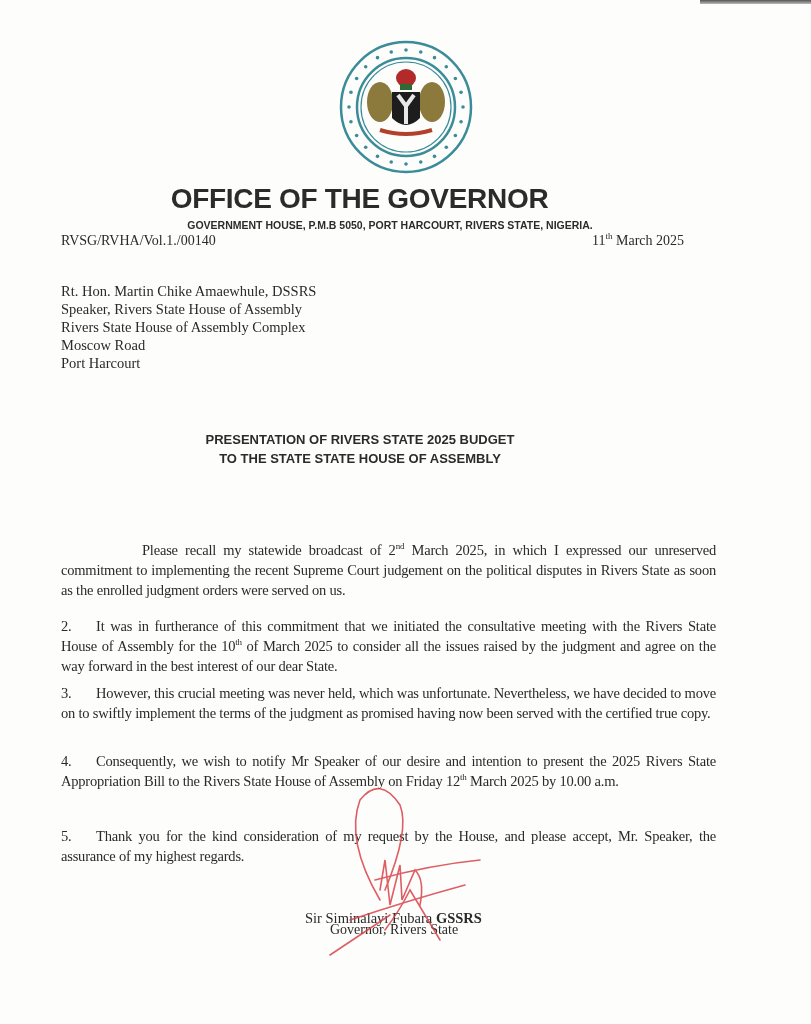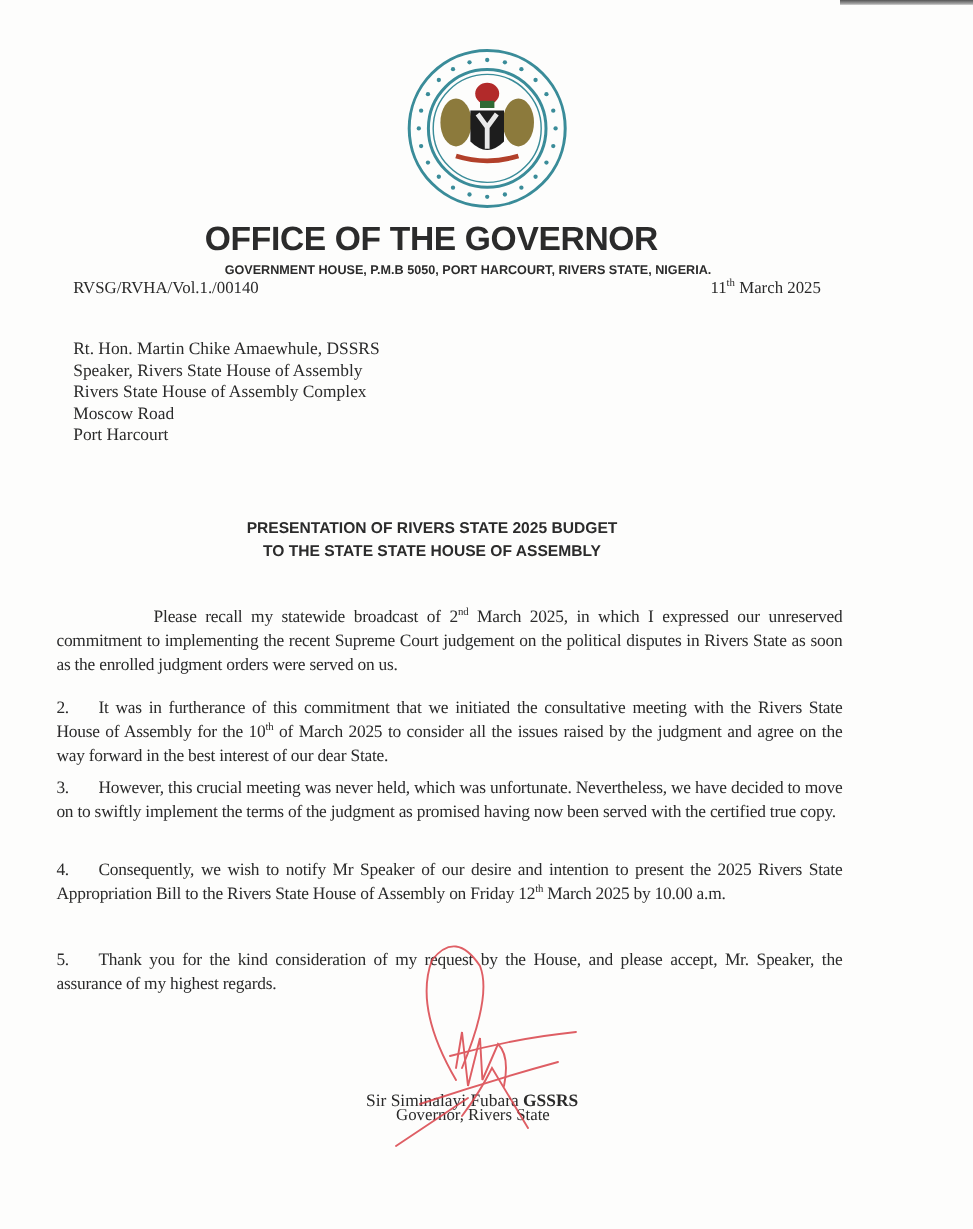--- a/index.html
+++ b/index.html
@@ -6,21 +6,21 @@
   body { width:811px; height:1024px; background:#fdfdfc; position:relative; overflow:hidden; font-family:"Liberation Serif", serif; color:#2a2a2a; }
   .topedge { position:absolute; left:700px; top:0; width:111px; height:4px; background:linear-gradient(to bottom,#555,#bbb); }
   .seal { position:absolute; left:336px; top:40px; width:140px; height:134px; }
   .title { position:absolute; left:0; width:719px; top:183px; text-align:center; font-family:"Liberation Sans", sans-serif; font-weight:bold; font-size:28px; letter-spacing:-0.3px; color:#2b2b2b; }
   .addr { position:absolute; left:0; width:710px; top:219px; text-align:center; font-family:"Liberation Sans", sans-serif; font-weight:bold; font-size:10.5px; color:#2b2b2b; padding-left:28px; box-sizing:border-box;margin-left:21px; }
   .ref { position:absolute; left:61px; top:233px; font-size:14px; }
   .date { position:absolute; left:592px; top:233px; font-size:14px; }
   sup { font-size:9px; line-height:0; }
   .recipient { position:absolute; left:61px; top:282px; font-size:14.5px; line-height:18px; }
   .subject { position:absolute; left:0; width:720px; top:430px; text-align:center; font-family:"Liberation Sans", sans-serif; font-weight:bold; font-size:13px; line-height:19px; color:#2b2b2b; }
-  .para { position:absolute; left:47px; width:655px; font-size:14.5px; line-height:20px; text-align:justify; letter-spacing:-0.2px; }
+  .para { position:absolute; left:61px; width:655px; font-size:14.5px; line-height:20px; text-align:justify; letter-spacing:-0.2px;margin-top:36px; }
   .p1 { top:504px; text-indent:81px; }
   .p2 { top:580px; }
   .p3 { top:647px; }
   .p4 { top:715px; }
   .p5 { top:790px; }
   .num { display:inline-block; width:35px; }
   .sig-svg { position:absolute; left:290px; top:780px; width:230px; height:190px; }
   .signame { position:absolute; left:305px; top:910px; font-size:14.5px; }
   .signame b { font-weight:bold; }
   .sigtitle { position:absolute; left:330px; top:922px; font-size:14px; }

